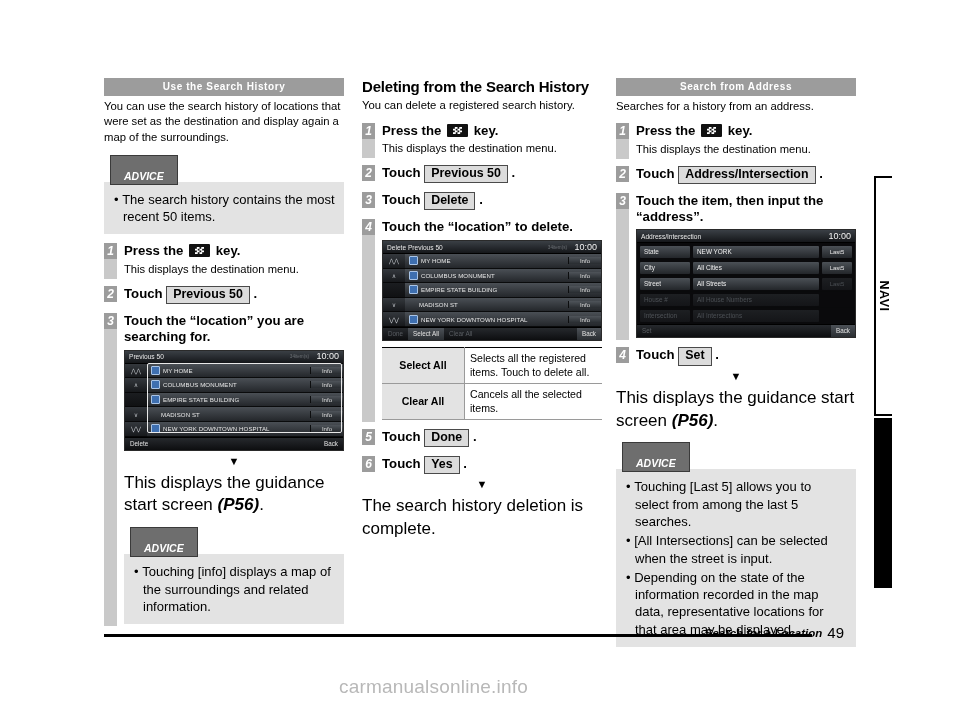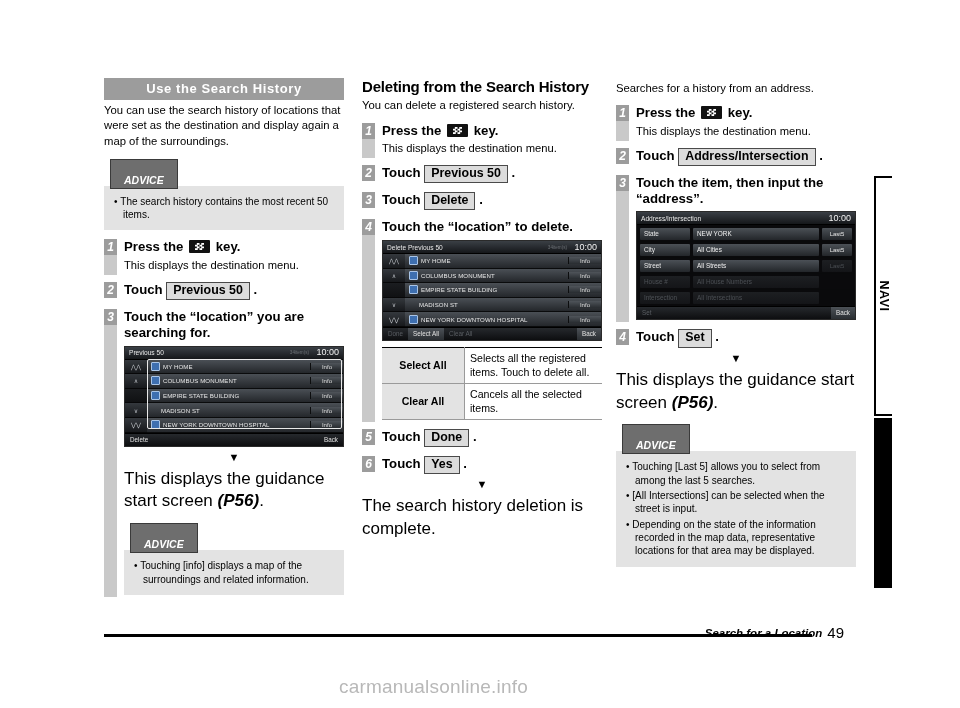--- a/index.html
+++ b/index.html
@@ -11,21 +11,21 @@
   .page{position:absolute;left:0;top:0;width:960px;height:708px;}
 
   
   .col{position:absolute;top:78px;width:240px;}
   .col1{left:104px;}
   .col2{left:362px;}
   .col3{left:616px;}
 
   
   .sec-head{
-    background:#9c9c9c;color:#ffffff;font-weight:bold;font-size:13px;
+    background:#9c9c9c;color:#ffffff;font-weight:bold;font-size:10px;
     text-align:center;padding:3px 0 4px 0;letter-spacing:.6px;
   }
   
   .sec-head-plain{
     color:#000;font-weight:bold;font-size:15px;line-height:1.15;
     letter-spacing:-.2px;margin-bottom:1px;
   }
 
   .intro{font-size:11.3px;line-height:1.35;margin-top:3px;}
 
@@ -35,21 +35,21 @@
     display:inline-block;background:#6e6e6e;color:#ffffff;
     font-style:italic;font-weight:bold;font-size:10.5px;
     padding:14px 13px 2px 13px;border:1px solid #3a3a3a;
     margin-left:6px;position:relative;z-index:3;
   }
   .advice-body{
     background:#e3e3e3;margin-top:-3px;padding:9px 8px 9px 10px;
   }
   .advice-body ul{margin:0;padding:0;list-style:none;}
   .advice-body li{
-    font-size:10px;line-height:1.33;margin-bottom:2px;
+    font-size:13px;line-height:1.33;margin-bottom:2px;
     padding-left:9px;text-indent:-9px;
   }
   .advice-body li:last-child{margin-bottom:0;}
   .advice-body li:before{content:"\2022\00a0";}
 
   
   .step{position:relative;margin-top:9px;padding-left:20px;min-height:16px;}
   .step .num{
     position:absolute;left:0;top:0;width:13px;height:16px;
     background:#9c9c9c;color:#fff;font-style:italic;font-weight:bold;
@@ -440,20 +440,21 @@
         <span>.</span>
       </div>
     </div>
 
     <div class="tri">▼</div>
     <div class="result">The search history deletion is complete.</div>
   </div>
 
   <div class="col col3">
 
+    <div class="sec-head">Search from Address</div>
     <div class="intro">Searches for a history from an address.</div>
 
     <div class="step">
       <div class="num">1</div>
       <div class="rail"></div>
       <div class="title">
         <span>Press the</span>
         <span class="destkey"></span>
         <span>key.</span>
       </div>

